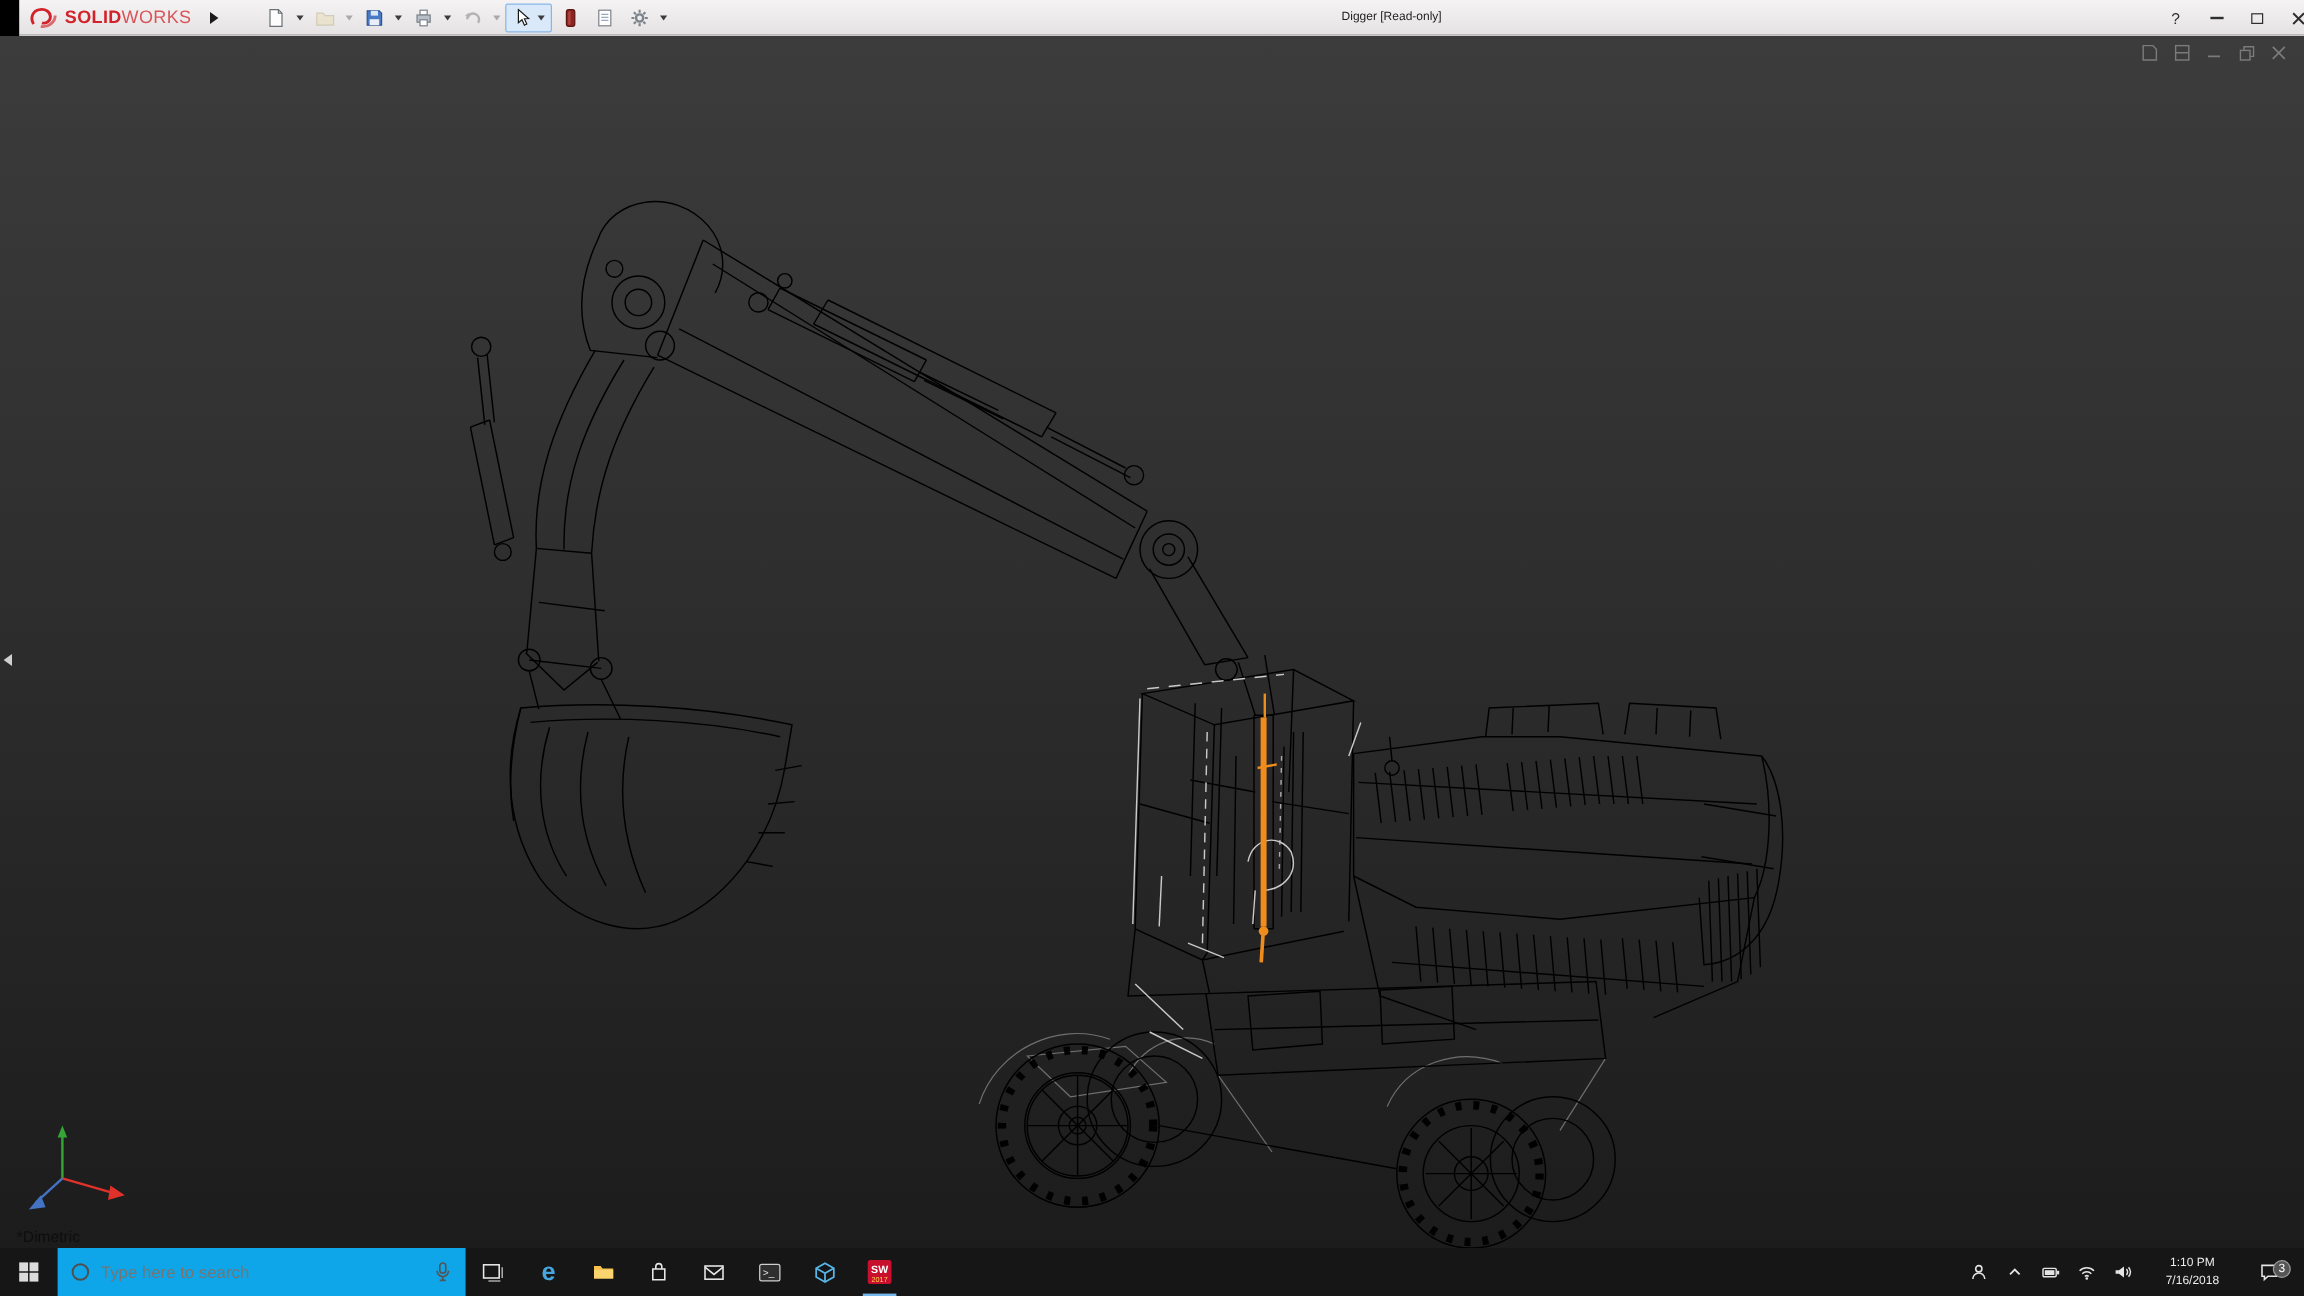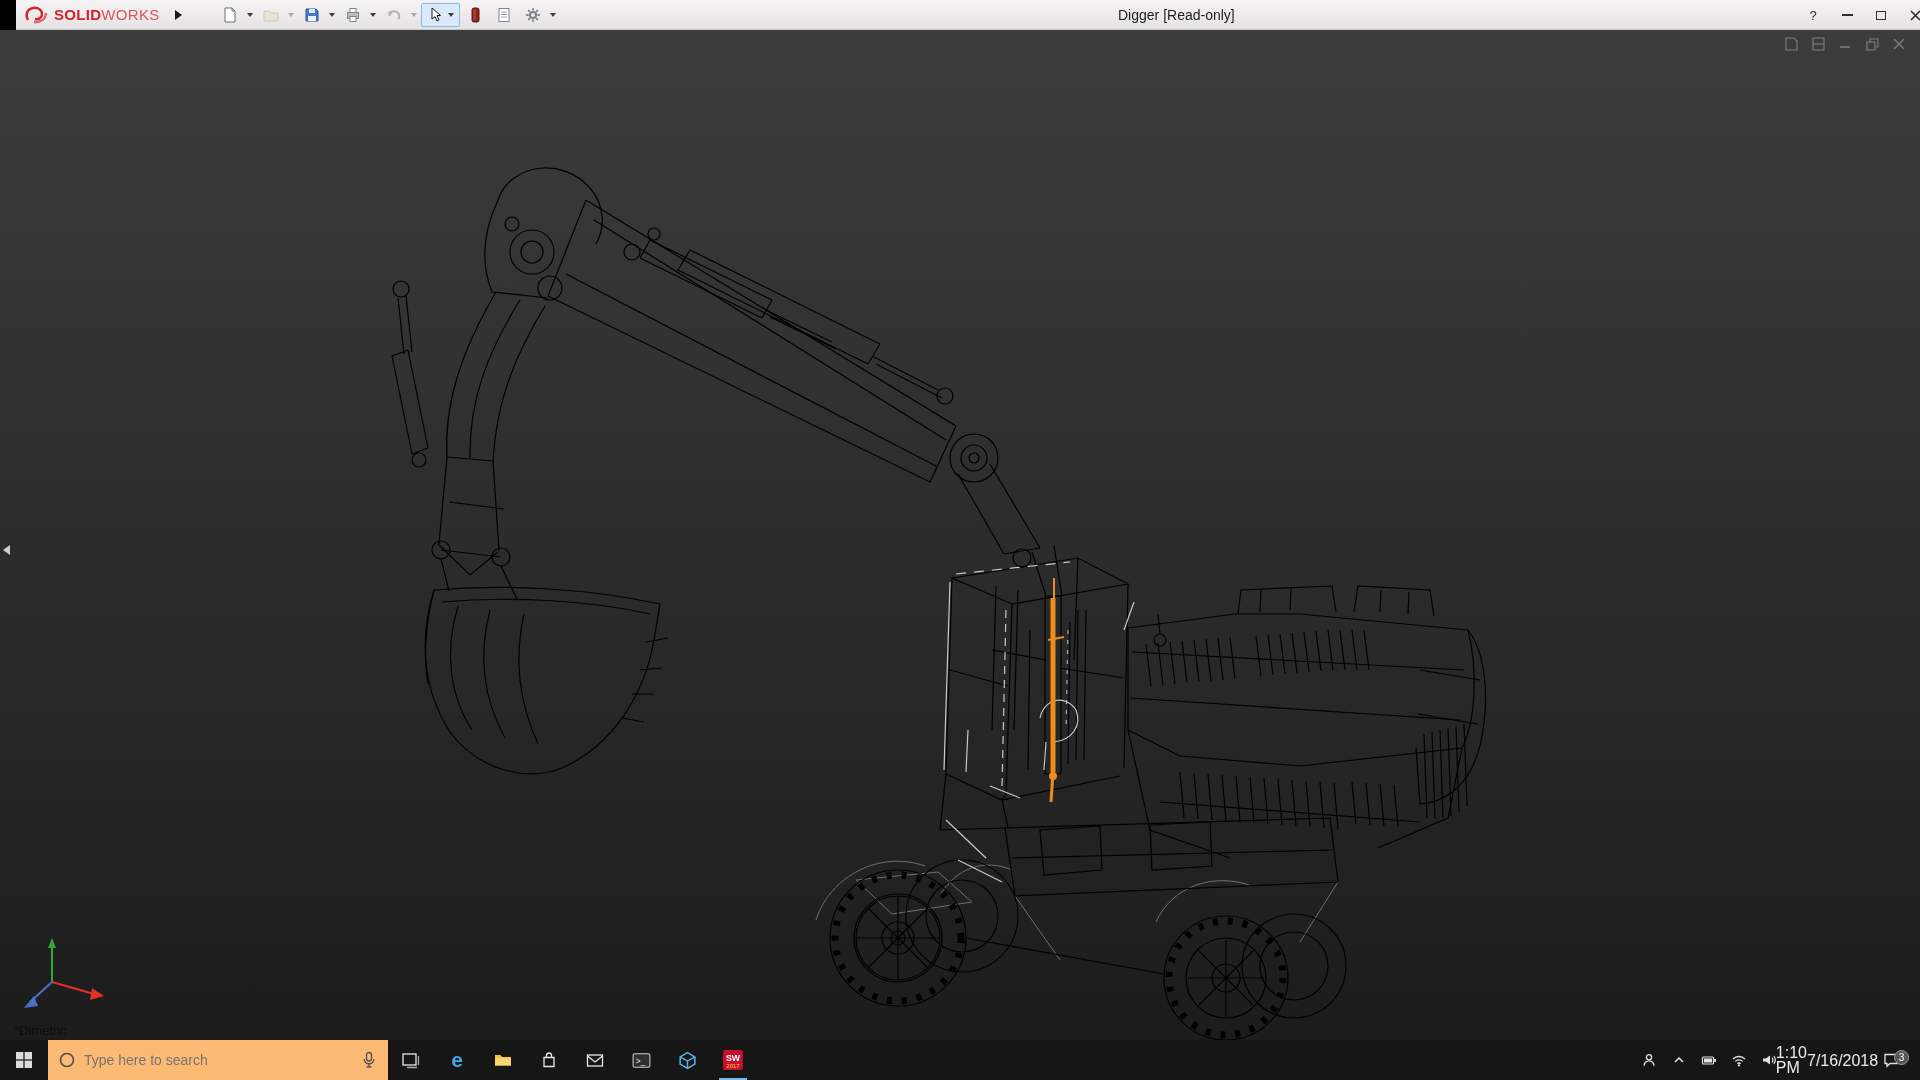--- a/index.html
+++ b/index.html
@@ -16,21 +16,21 @@
   .menu-expand { width:18px; height:22px; display:flex; align-items:center; justify-content:center; cursor:pointer; }
   .tri-right { width:0; height:0; border-left:7px solid #1a1a1a; border-top:5px solid transparent; border-bottom:5px solid transparent; }
   .toolbar { display:flex; align-items:center; margin-left:28px; gap:1px; }
   .tool { height:24px; display:flex; align-items:center; padding:0 2px; border:1px solid transparent; border-radius:2px; }
   .tool .icon24 { width:22px; height:22px; display:flex; align-items:center; justify-content:center; }
   .tool.active { background:#d9e9f9; border-color:#86b7e8; }
   .dd { width:11px; height:22px; display:flex; align-items:center; justify-content:center; }
   .dd i { width:0; height:0; border-top:4px solid #3c3c3c; border-left:3.5px solid transparent; border-right:3.5px solid transparent; display:block; }
   .dim { opacity:.38; }
   .tb-title { position:absolute; left:1102px; top:0; height:42px; line-height:30px;
-              font-size:14px; color:#1c1c1c; white-space:nowrap; }
+              font-size:10px; color:#1c1c1c; white-space:nowrap; }
   .tb-controls { position:absolute; right:4px; top:0; height:30px; display:flex; align-items:center; }
   .tb-btn { width:34px; height:30px; display:flex; align-items:center; justify-content:center;
             color:#2e2e2e; font-size:13px; cursor:pointer; }
   .glyph-min { width:11px; height:2px; background:#2e2e2e; display:block; }
   .glyph-max { width:10px; height:9px; border:1.5px solid #2e2e2e; display:block; }
 
   
   .viewport { position:absolute; top:30px; left:0; width:1920px; height:1010px;
               background:linear-gradient(180deg,#3c3c3c 0%, #2e2e2e 45%, #1c1c1c 100%); overflow:hidden; }
   .model-svg { position:absolute; inset:0; width:100%; height:100%; }
@@ -49,29 +49,29 @@
   .panel-tab i { width:0; height:0; border-right:7px solid #cfcfcf; border-top:5px solid transparent; border-bottom:5px solid transparent; display:block; }
 
   .triad { position:absolute; left:14px; bottom:26px; width:96px; height:82px; }
   .view-label { position:absolute; left:14px; bottom:2px; font-size:13px; color:#0e0e0e; }
 
   
   .taskbar { position:absolute; top:1040px; left:0; width:1920px; height:40px;
              background:#161616; display:flex; align-items:stretch; z-index:30; }
   .tb-cell { display:flex; align-items:center; justify-content:center; cursor:pointer; }
   .start { width:48px; }
-  .searchbox { width:340px; background:#fdba74; display:flex; align-items:center; padding:0 10px; gap:8px; }
+  .searchbox { width:340px; background:#0ea5e9; display:flex; align-items:center; padding:0 10px; gap:8px; }
   .searchbox input { flex:1; border:none; background:transparent; outline:none;
                      font-size:14px; color:#3b3b3b; font-family:"Liberation Sans",sans-serif; }
   .app { width:46px; position:relative; }
   .app .run-bar { position:absolute; bottom:0; left:9px; right:9px; height:2px; background:#76b9ed; }
   .tray { margin-left:auto; display:flex; align-items:center; }
   .tray-icon { width:30px; height:40px; display:flex; align-items:center; justify-content:center; cursor:pointer; }
-  .clock { width:86px; display:flex; flex-direction:row; align-items:center; justify-content:center;
-           color:#ececec; font-size:16px; line-height:15px; cursor:pointer; }
+  .clock { width:86px; display:flex; flex-direction:column; align-items:center; justify-content:center;
+           color:#ececec; font-size:10px; line-height:15px; cursor:pointer; }
   .action { width:42px; position:relative; }
   .badge { position:absolute; right:3px; bottom:4px; min-width:15px; height:15px; border-radius:8px;
            background:#555; border:1px solid #9a9a9a; color:#fff; font-size:10px;
            display:flex; align-items:center; justify-content:center; padding:0 3px; }
   .show-desktop { width:8px; border-left:1px solid #4a4a4a; cursor:pointer; }
 </style>
 </head>
 <body>
 
 <div class="titlebar">

